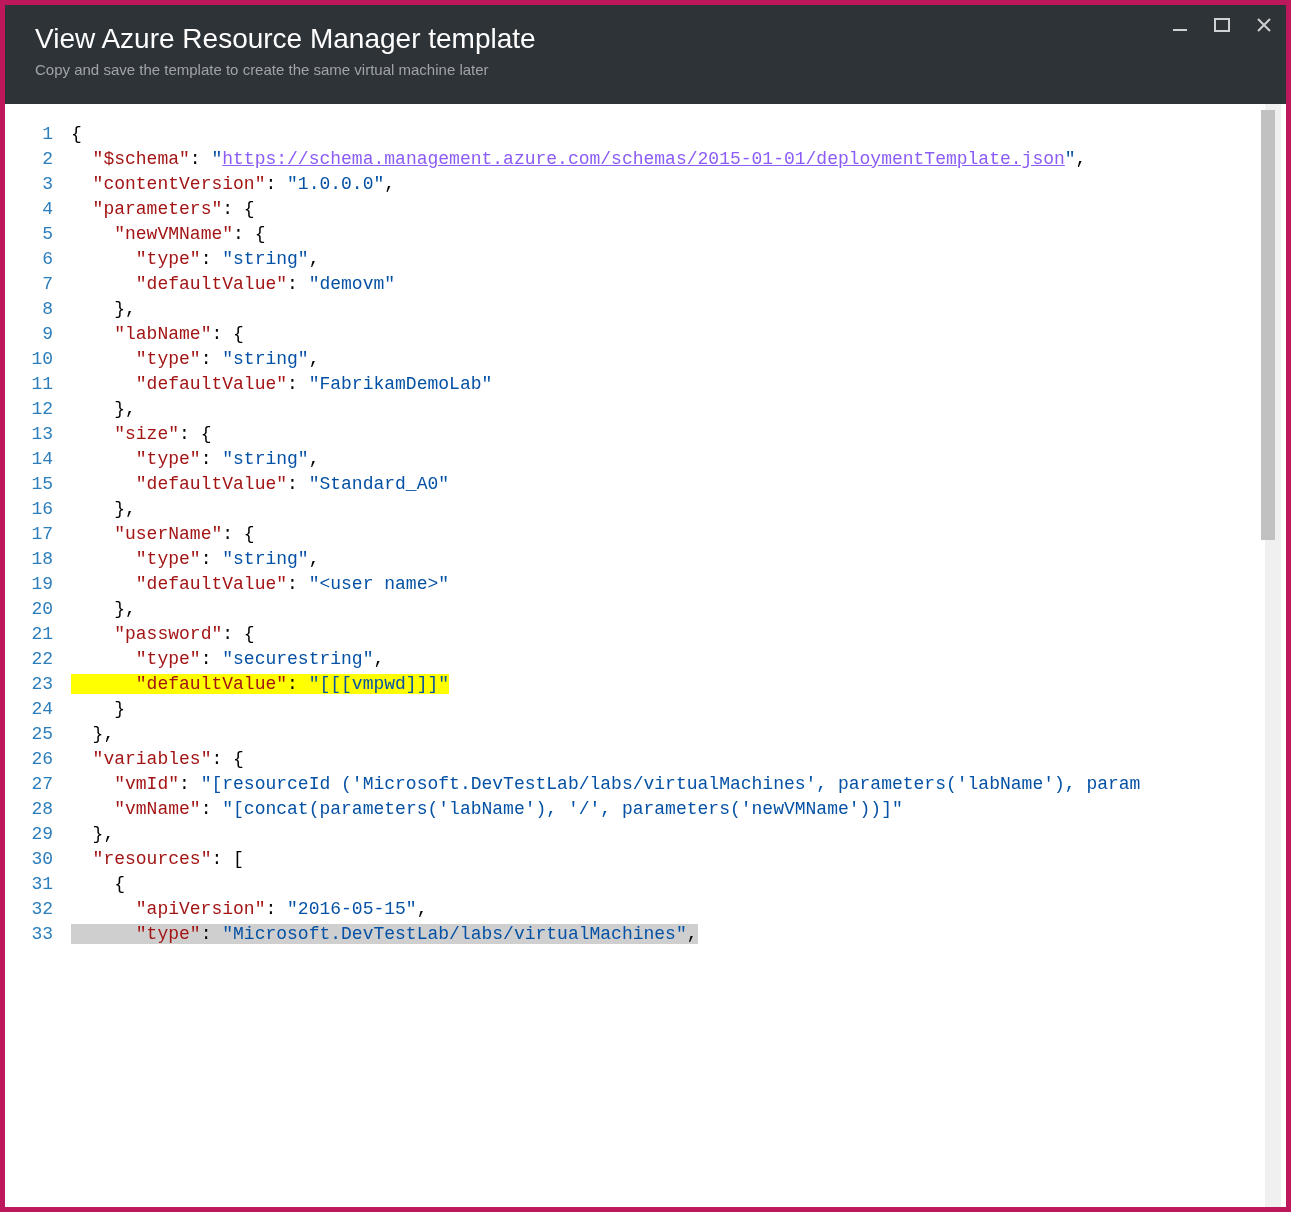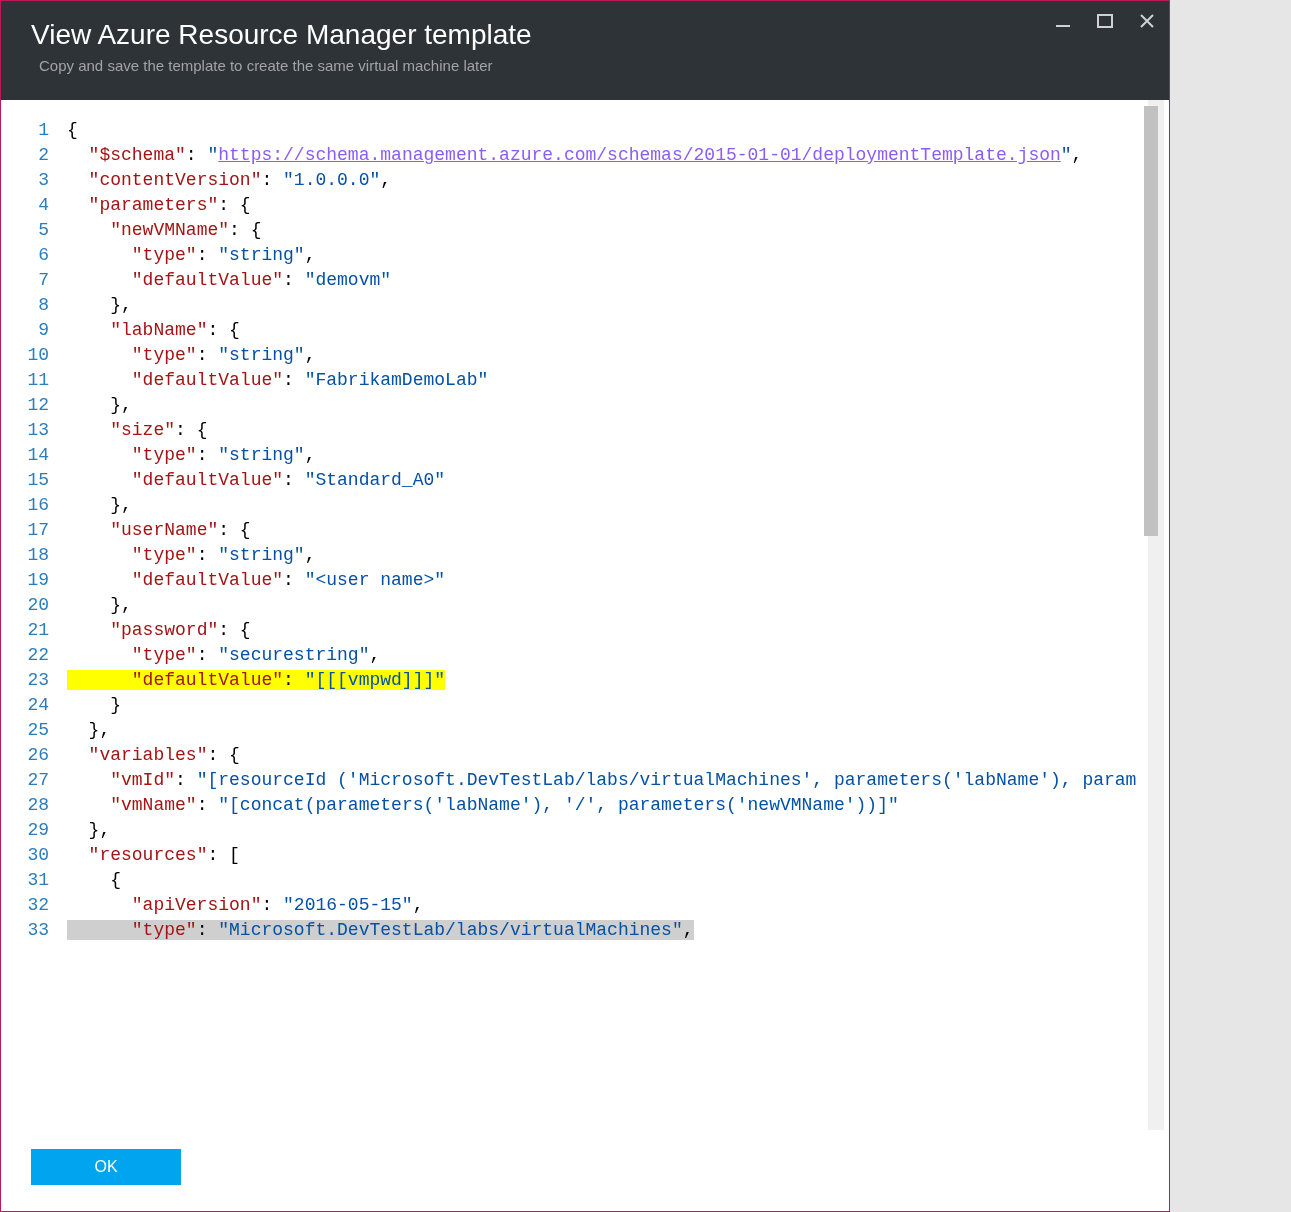--- a/index.html
+++ b/index.html
@@ -1,21 +1,21 @@
 <!DOCTYPE html>
 <html><head>
 <meta charset="utf-8">
 <style>
   * { margin: 0; padding: 0; box-sizing: border-box; }
   html, body { width: 100%; height: 100%; font-family: "Segoe UI", Arial, sans-serif; background: #e6e6e6; }
   .window {
-    width: 1170px;
+    width: 1291px;
     height: 1212px;
     background: #ffffff;
-    border: 1px solid #be185d;
+    border: 5px solid #be185d;
     display: flex;
     flex-direction: column;
     position: relative;
   }
   .accent-strip {
     position: absolute;
     top: 0;
     right: 60px;
     height: 3px;
     width: 55px;
@@ -31,21 +31,20 @@
   .titlebar h1 {
     font-size: 28px;
     font-weight: 400;
     color: #ffffff;
     margin-bottom: 6px;
   }
   .titlebar .subtitle {
     font-size: 15px;
     color: #a0a4a8;
     font-weight: 400;
-    margin-left: 8px;
   }
   .window-controls {
     position: absolute;
     top: 10px;
     right: 12px;
     display: flex;
     gap: 22px;
     align-items: center;
   }
   .window-controls .ctrl {
@@ -154,16 +153,13 @@
     </div>
   </div>
 
   <div class="editor-wrap">
     <div class="scroll-track">
       <div class="scrollbar"></div>
     </div>
     <div class="editor" id="editor"><div class="line"><span class="ln">1</span><span class="code"><span class="punc">{</span></span></div><div class="line"><span class="ln">2</span><span class="code"><span class="punc">  </span><span class="key">"$schema"</span><span class="punc">: </span><span class="str">"</span><span class="link">https://schema.management.azure.com/schemas/2015-01-01/deploymentTemplate.json</span><span class="str">"</span><span class="punc">,</span></span></div><div class="line"><span class="ln">3</span><span class="code"><span class="punc">  </span><span class="key">"contentVersion"</span><span class="punc">: </span><span class="str">"1.0.0.0"</span><span class="punc">,</span></span></div><div class="line"><span class="ln">4</span><span class="code"><span class="punc">  </span><span class="key">"parameters"</span><span class="punc">: {</span></span></div><div class="line"><span class="ln">5</span><span class="code"><span class="punc">    </span><span class="key">"newVMName"</span><span class="punc">: {</span></span></div><div class="line"><span class="ln">6</span><span class="code"><span class="punc">      </span><span class="key">"type"</span><span class="punc">: </span><span class="str">"string"</span><span class="punc">,</span></span></div><div class="line"><span class="ln">7</span><span class="code"><span class="punc">      </span><span class="key">"defaultValue"</span><span class="punc">: </span><span class="str">"demovm"</span></span></div><div class="line"><span class="ln">8</span><span class="code"><span class="punc">    },</span></span></div><div class="line"><span class="ln">9</span><span class="code"><span class="punc">    </span><span class="key">"labName"</span><span class="punc">: {</span></span></div><div class="line"><span class="ln">10</span><span class="code"><span class="punc">      </span><span class="key">"type"</span><span class="punc">: </span><span class="str">"string"</span><span class="punc">,</span></span></div><div class="line"><span class="ln">11</span><span class="code"><span class="punc">      </span><span class="key">"defaultValue"</span><span class="punc">: </span><span class="str">"FabrikamDemoLab"</span></span></div><div class="line"><span class="ln">12</span><span class="code"><span class="punc">    },</span></span></div><div class="line"><span class="ln">13</span><span class="code"><span class="punc">    </span><span class="key">"size"</span><span class="punc">: {</span></span></div><div class="line"><span class="ln">14</span><span class="code"><span class="punc">      </span><span class="key">"type"</span><span class="punc">: </span><span class="str">"string"</span><span class="punc">,</span></span></div><div class="line"><span class="ln">15</span><span class="code"><span class="punc">      </span><span class="key">"defaultValue"</span><span class="punc">: </span><span class="str">"Standard_A0"</span></span></div><div class="line"><span class="ln">16</span><span class="code"><span class="punc">    },</span></span></div><div class="line"><span class="ln">17</span><span class="code"><span class="punc">    </span><span class="key">"userName"</span><span class="punc">: {</span></span></div><div class="line"><span class="ln">18</span><span class="code"><span class="punc">      </span><span class="key">"type"</span><span class="punc">: </span><span class="str">"string"</span><span class="punc">,</span></span></div><div class="line"><span class="ln">19</span><span class="code"><span class="punc">      </span><span class="key">"defaultValue"</span><span class="punc">: </span><span class="str">"&lt;user name&gt;"</span></span></div><div class="line"><span class="ln">20</span><span class="code"><span class="punc">    },</span></span></div><div class="line"><span class="ln">21</span><span class="code"><span class="punc">    </span><span class="key">"password"</span><span class="punc">: {</span></span></div><div class="line"><span class="ln">22</span><span class="code"><span class="punc">      </span><span class="key">"type"</span><span class="punc">: </span><span class="str">"securestring"</span><span class="punc">,</span></span></div><div class="line"><span class="ln">23</span><span class="code"><span class="hl-yellow"><span class="punc">      </span><span class="key">"defaultValue"</span><span class="punc">: </span><span class="str">"[[[vmpwd]]]"</span></span></span></div><div class="line"><span class="ln">24</span><span class="code"><span class="punc">    }</span></span></div><div class="line"><span class="ln">25</span><span class="code"><span class="punc">  },</span></span></div><div class="line"><span class="ln">26</span><span class="code"><span class="punc">  </span><span class="key">"variables"</span><span class="punc">: {</span></span></div><div class="line"><span class="ln">27</span><span class="code"><span class="punc">    </span><span class="key">"vmId"</span><span class="punc">: </span><span class="str">"[resourceId ('Microsoft.DevTestLab/labs/virtualMachines', parameters('labName'), param</span></span></div><div class="line"><span class="ln">28</span><span class="code"><span class="punc">    </span><span class="key">"vmName"</span><span class="punc">: </span><span class="str">"[concat(parameters('labName'), '/', parameters('newVMName'))]"</span></span></div><div class="line"><span class="ln">29</span><span class="code"><span class="punc">  },</span></span></div><div class="line"><span class="ln">30</span><span class="code"><span class="punc">  </span><span class="key">"resources"</span><span class="punc">: [</span></span></div><div class="line"><span class="ln">31</span><span class="code"><span class="punc">    {</span></span></div><div class="line"><span class="ln">32</span><span class="code"><span class="punc">      </span><span class="key">"apiVersion"</span><span class="punc">: </span><span class="str">"2016-05-15"</span><span class="punc">,</span></span></div><div class="line"><span class="ln">33</span><span class="code"><span class="hl-gray"><span class="punc">      </span><span class="key">"type"</span><span class="punc">: </span><span class="str">"Microsoft.DevTestLab/labs/virtualMachines"</span><span class="punc">,</span></span></span></div></div>
   </div>
 
-  <div class="footer">
-    <button class="ok-btn">OK</button>
-  </div>
 </div>
 
 </body></html>

